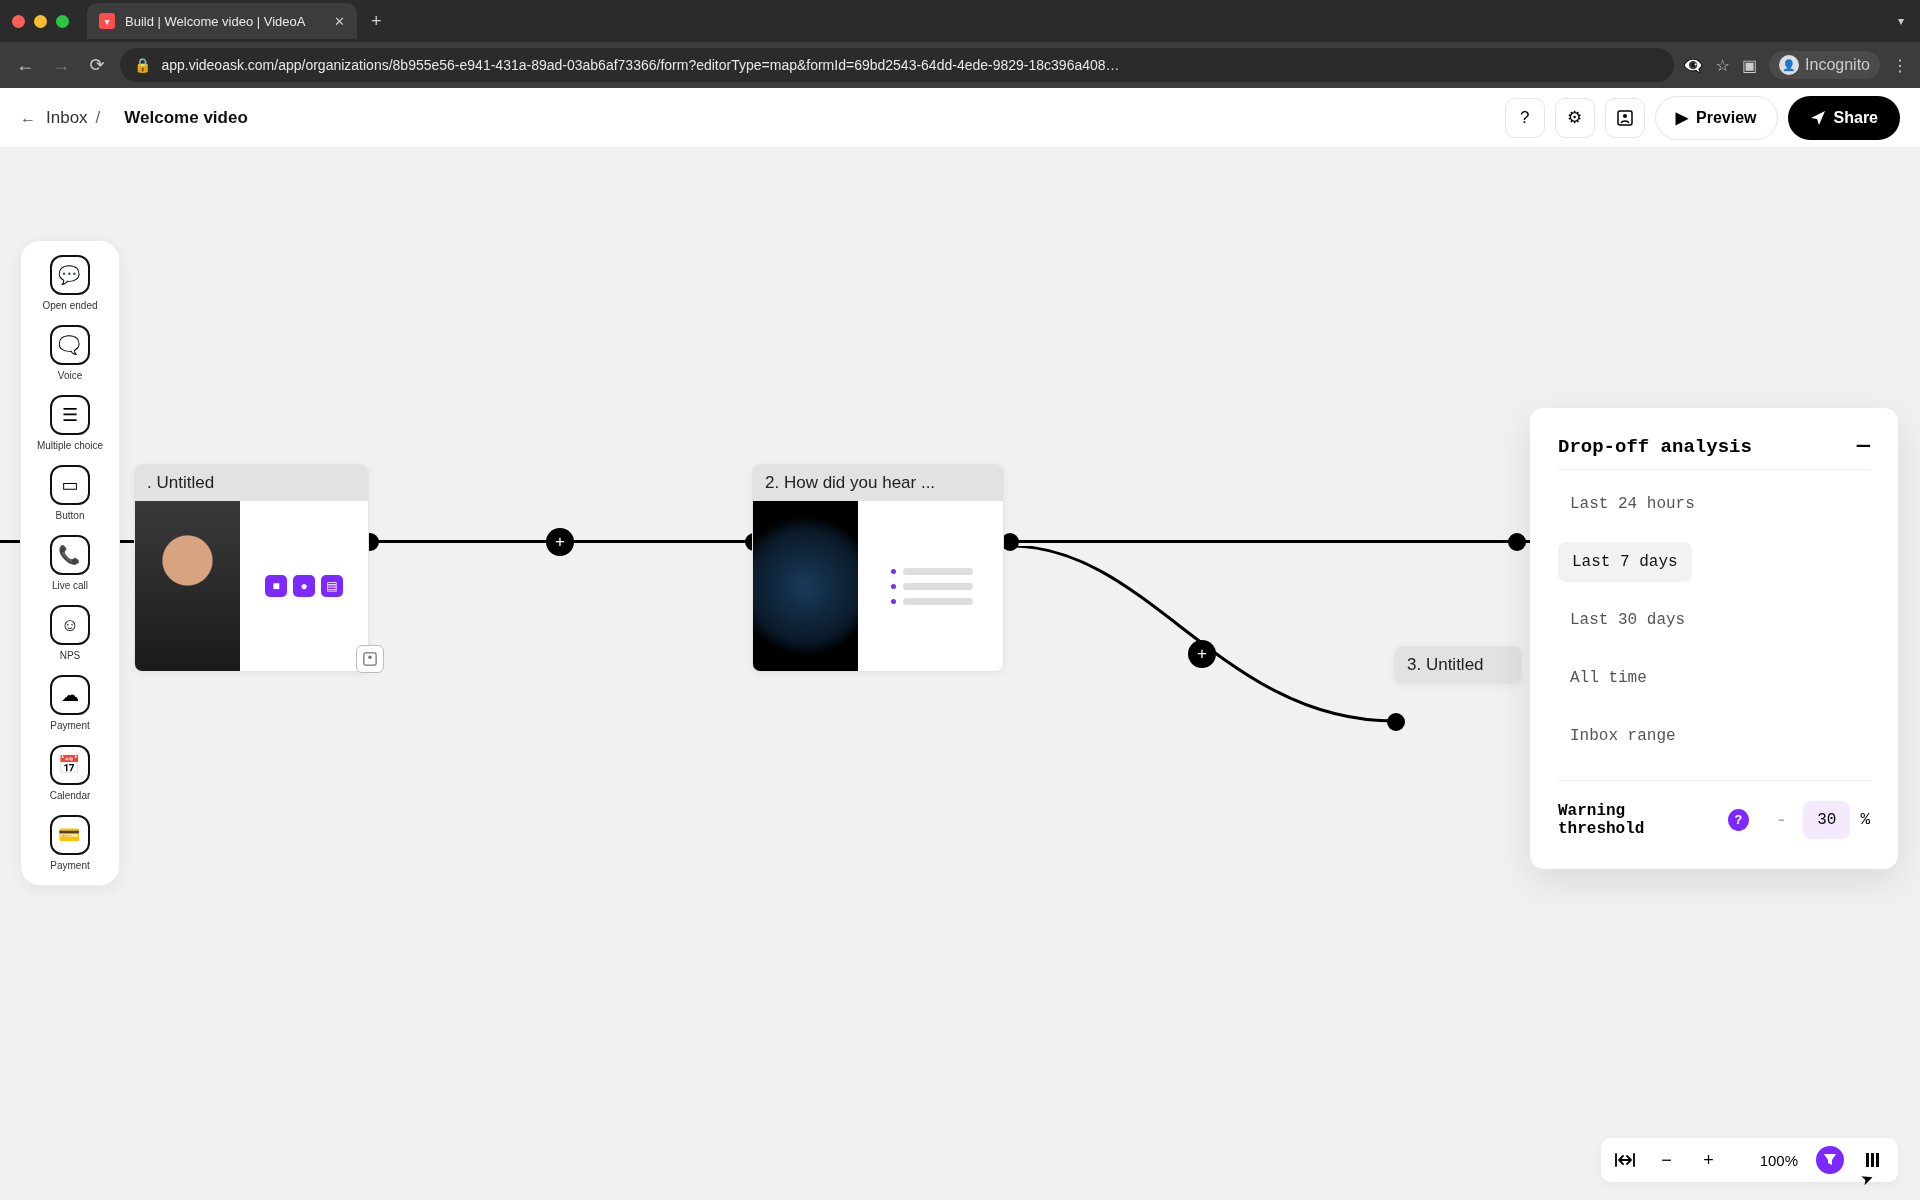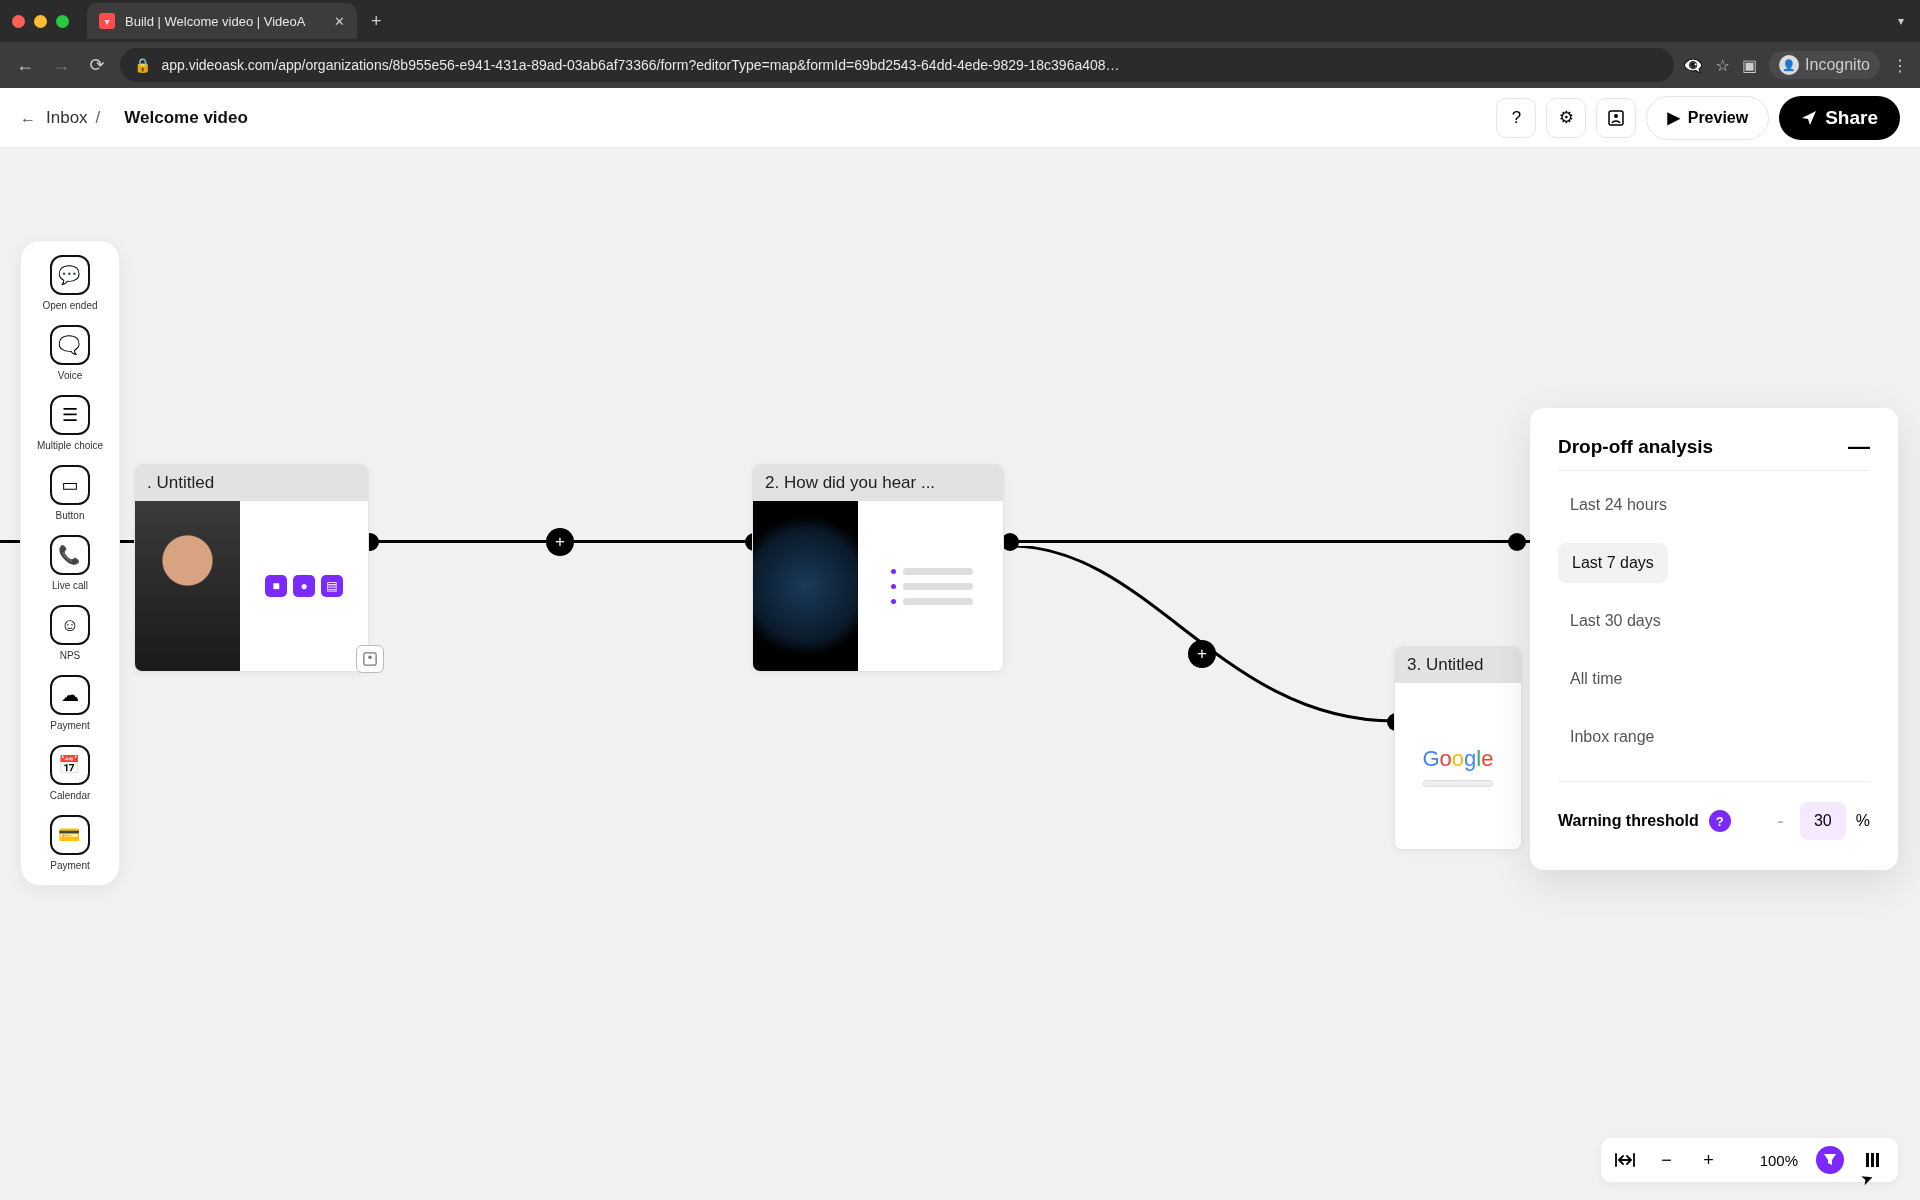--- a/index.html
+++ b/index.html
@@ -30,21 +30,21 @@
 
 .app-header { height: 60px; background: #fff; display: flex; align-items: center; padding: 0 20px; border-bottom: 1px solid #eee; }
 .bc { display:flex; align-items:center; gap:8px; font-size:17px; font-weight:500; }
 .bc-arrow { color:#555; font-size:16px; margin-right:2px;}
 .bc-inbox { color:#333; }
 .bc-slash { color:#666; }
 .bc-current { color:#111; font-weight:600;margin-left:16px;}
 .hdr-right { margin-left:auto; display:flex; align-items:center; gap:10px; }
 .hdr-icon { width:40px; height:40px; border-radius:10px; background:#fff; border:1px solid #e5e5e5; display:flex; align-items:center; justify-content:center; font-size:17px; cursor:pointer; }
 .preview-btn { background:#fff; border:1px solid #e5e5e5; border-radius:22px; height:44px; padding:0 20px; display:flex; align-items:center; gap:8px; font-size:16px; font-weight:600; cursor:pointer;}
-.share-btn { background:#000; color:#fff; border-radius:22px; height:44px; padding:0 22px; display:flex; align-items:center; gap:8px; font-size:19px; font-weight:600; cursor:pointer;}
+.share-btn { background:#000; color:#fff; border-radius:22px; height:44px; padding:0 22px; display:flex; align-items:center; gap:8px; font-size:16px; font-weight:600; cursor:pointer;}
 
 
 .canvas { position: absolute; left:0; top:148px; right:0; bottom:0; background:#f1f1f1; }
 
 
 .toolbox { position:absolute; left:20px; top:92px; width:100px; background:#fff; border:1px solid #ececec; border-radius:20px; padding:14px 8px; display:flex; flex-direction:column; align-items:center; gap:14px; box-shadow:0 4px 16px rgba(0,0,0,.06);}
 .tool { display:flex; flex-direction:column; align-items:center; gap:5px; cursor:pointer; width:100%;}
 .tool-ic { width:40px; height:40px; border-radius:12px; border:2px solid #111; display:flex; align-items:center; justify-content:center; font-size:18px;}
 .tool-lbl { font-size:10px; color:#333; text-align:center; }
 
@@ -79,21 +79,21 @@
 
 .card1 { left:134px; top:316px; width:235px; }
 .card1 .thumb { width:105px; }
 
 .card2 { left:752px; top:316px; }
 .card3 { left:1394px; top:498px; width:128px; }
 .card3 .card-body { height:166px; }
 .card3 .thumb { width:128px; }
 
 
-.panel { position:absolute; right:22px; top:260px; width:368px; background:#fff; border-radius:14px; padding:26px 28px 30px; box-shadow:0 12px 40px rgba(0,0,0,.10); }
+.panel { position:absolute; right:22px; top:260px; width:368px; background:#fff; border-radius:14px; padding:26px 28px 30px; box-shadow:0 12px 40px rgba(0,0,0,.10);font-family:Liberation Mono, monospace; }
 .panel-hdr { display:flex; align-items:center; justify-content:space-between; margin-bottom:10px;}
 .panel-title { font-size:19px; font-weight:700; }
 .panel-min { font-size:22px; font-weight:800; cursor:pointer; }
 .panel-div { border-top:1px solid #eee; margin:8px 0 14px; }
 .range-list { display:flex; flex-direction:column; gap:18px; }
 .range-item { padding:11px 12px; border-radius:8px; font-size:16px; color:#555; cursor:pointer;}
 .range-item.active { background:#f2f2f2; color:#111; font-weight:500; width:fit-content; padding:11px 14px; }
 .thresh-row { display:flex; align-items:center; gap:10px; margin-top:24px; padding-top:20px; border-top:1px solid #eee;}
 .thresh-lbl { font-size:16px; font-weight:600; }
 .help-b { width:22px; height:22px; border-radius:50%; background:#7b29ff; color:#fff; display:flex; align-items:center; justify-content:center; font-size:13px; font-weight:700; cursor:pointer;}
@@ -223,28 +223,20 @@
           <div class="mc-line"></div>
           <div class="mc-line"></div>
           <div class="mc-line"></div>
         </div>
       </div>
     </div>
   </div>
 
   <div class="card card3">
     <div class="card-hdr">3. Untitled</div>
-    <div class="card-body">
-      <div class="thumb google">
-        <div class="g-logo">
-          <span class="g-b">G</span><span class="g-r">o</span><span class="g-y">o</span><span class="g-b">g</span><span class="g-g">l</span><span class="g-r">e</span>
-        </div>
-        <div class="g-bar"></div>
-      </div>
-    </div>
   </div>
 
   <div class="toolbox">
     <div class="tool">
       <div class="tool-ic">💬</div>
       <div class="tool-lbl">Open ended</div>
     </div>
     <div class="tool">
       <div class="tool-ic">🗨️</div>
       <div class="tool-lbl">Voice</div>

